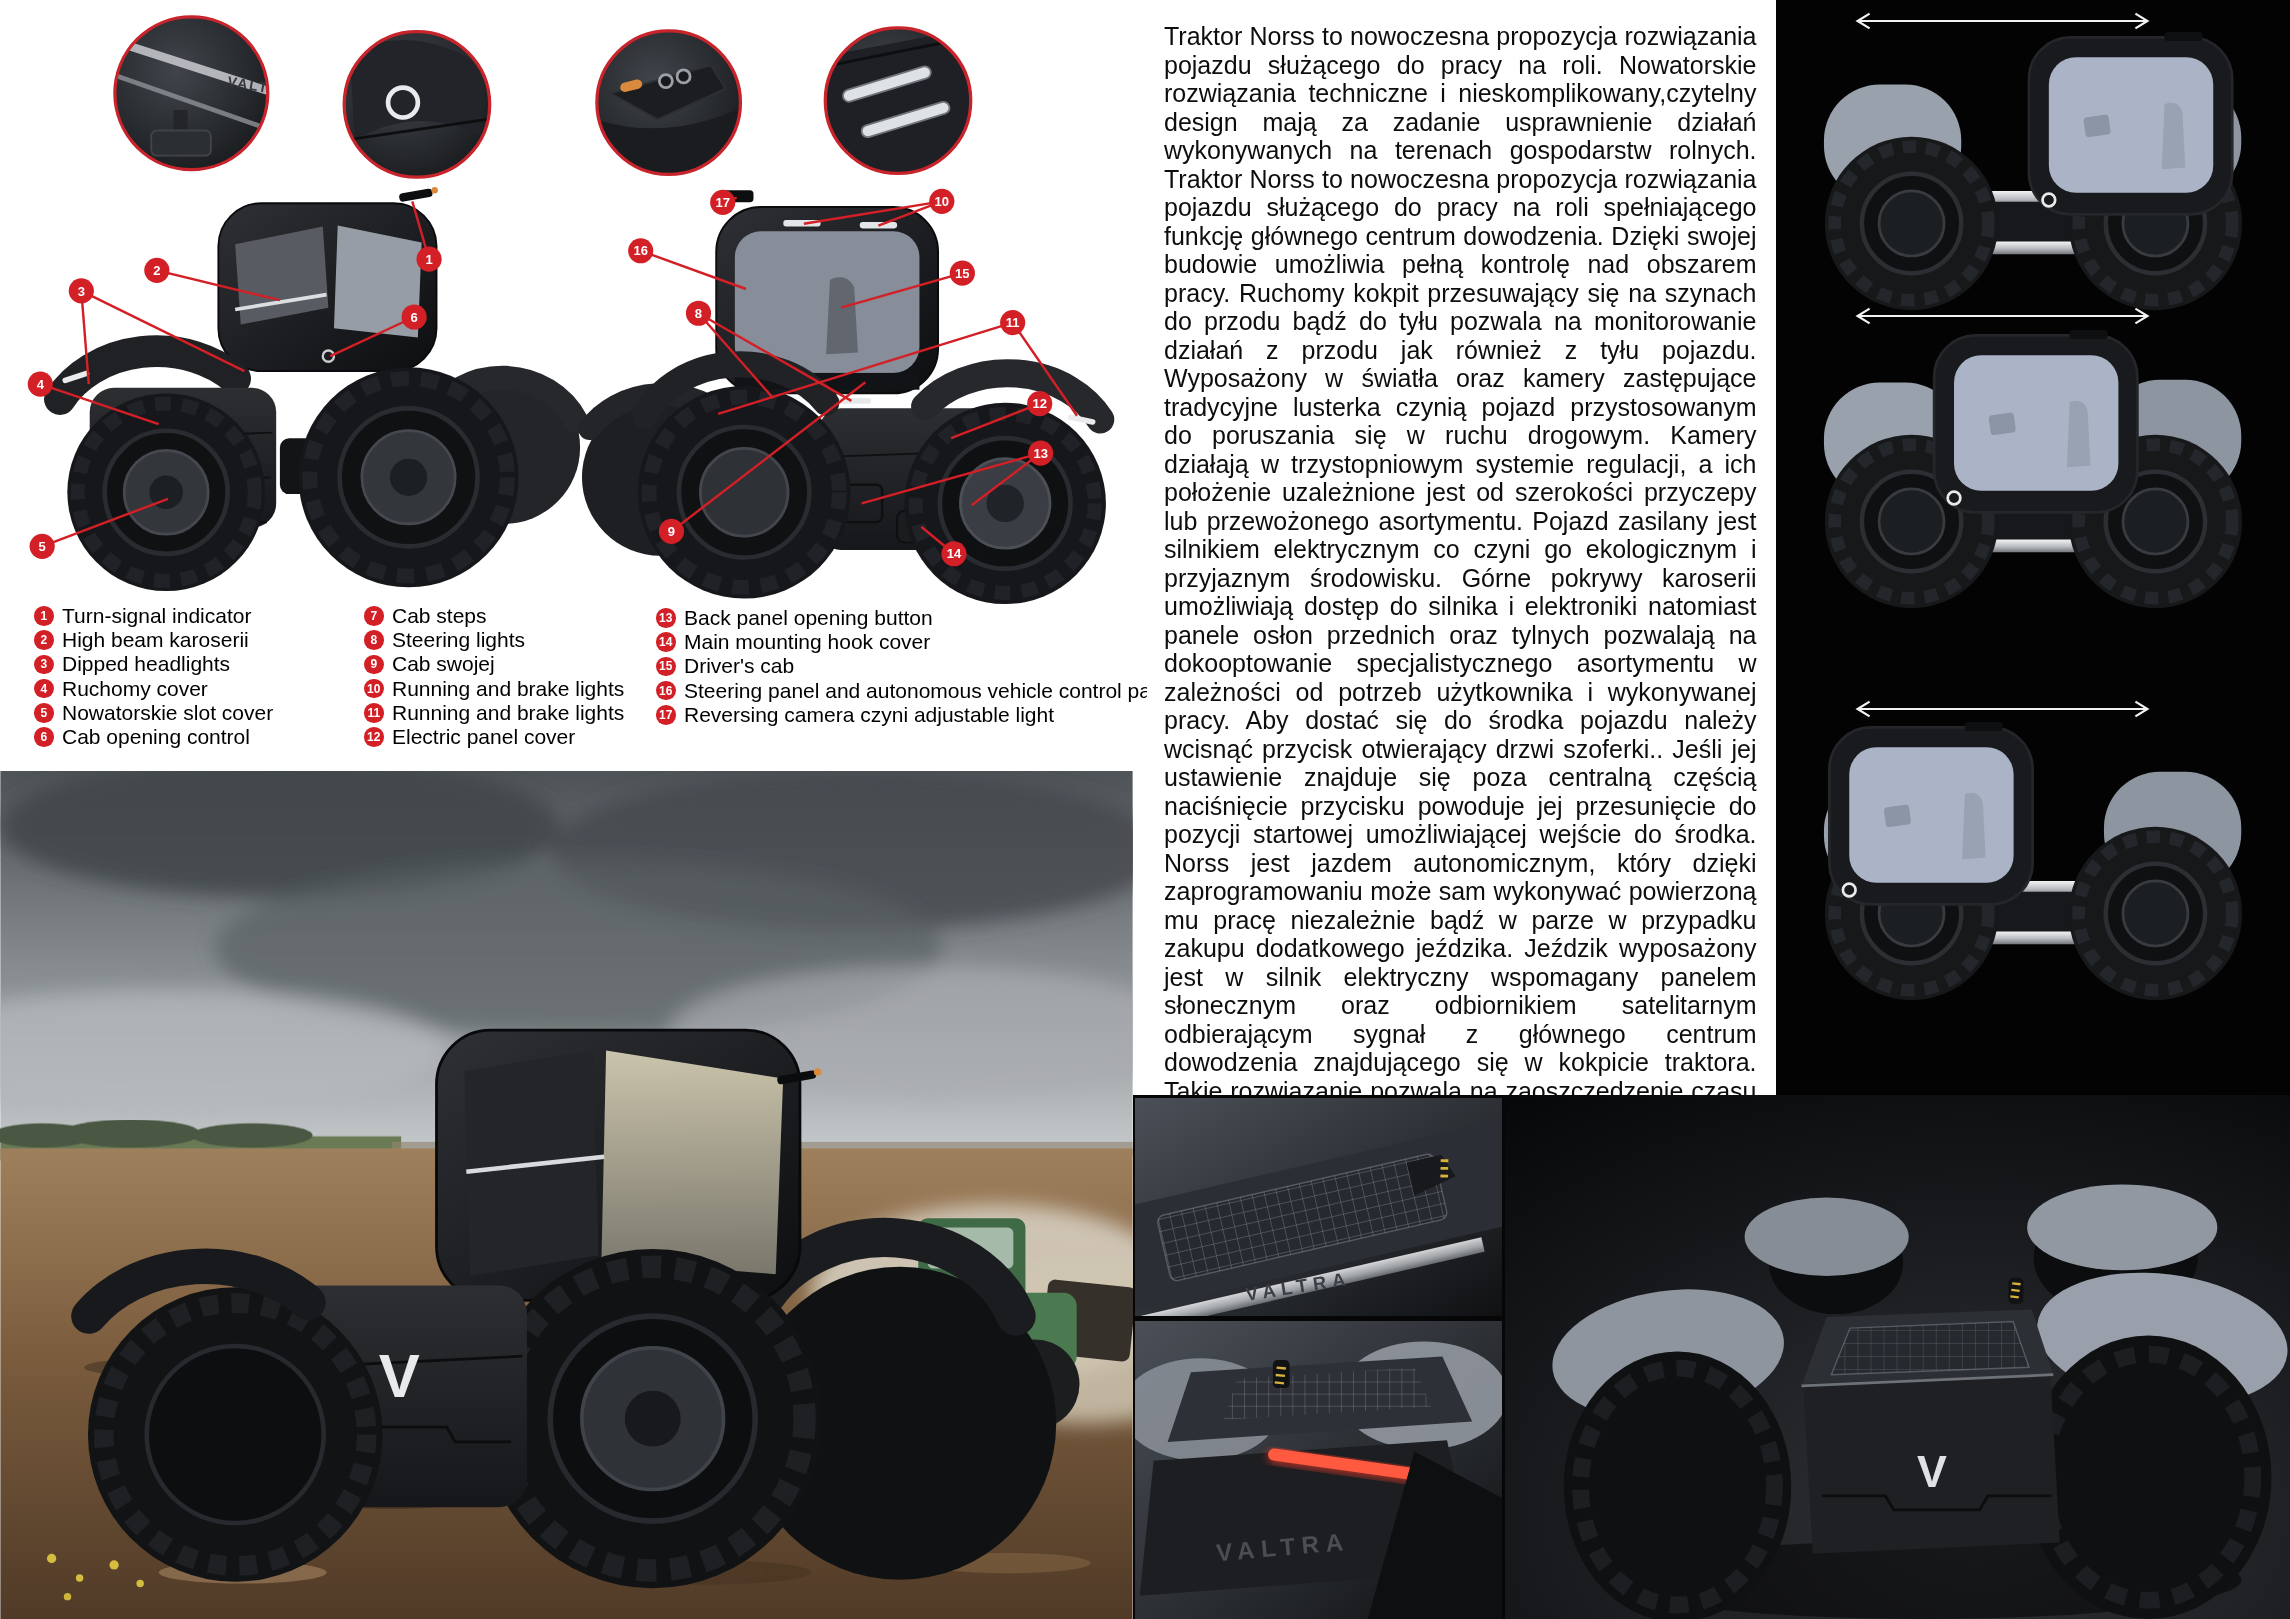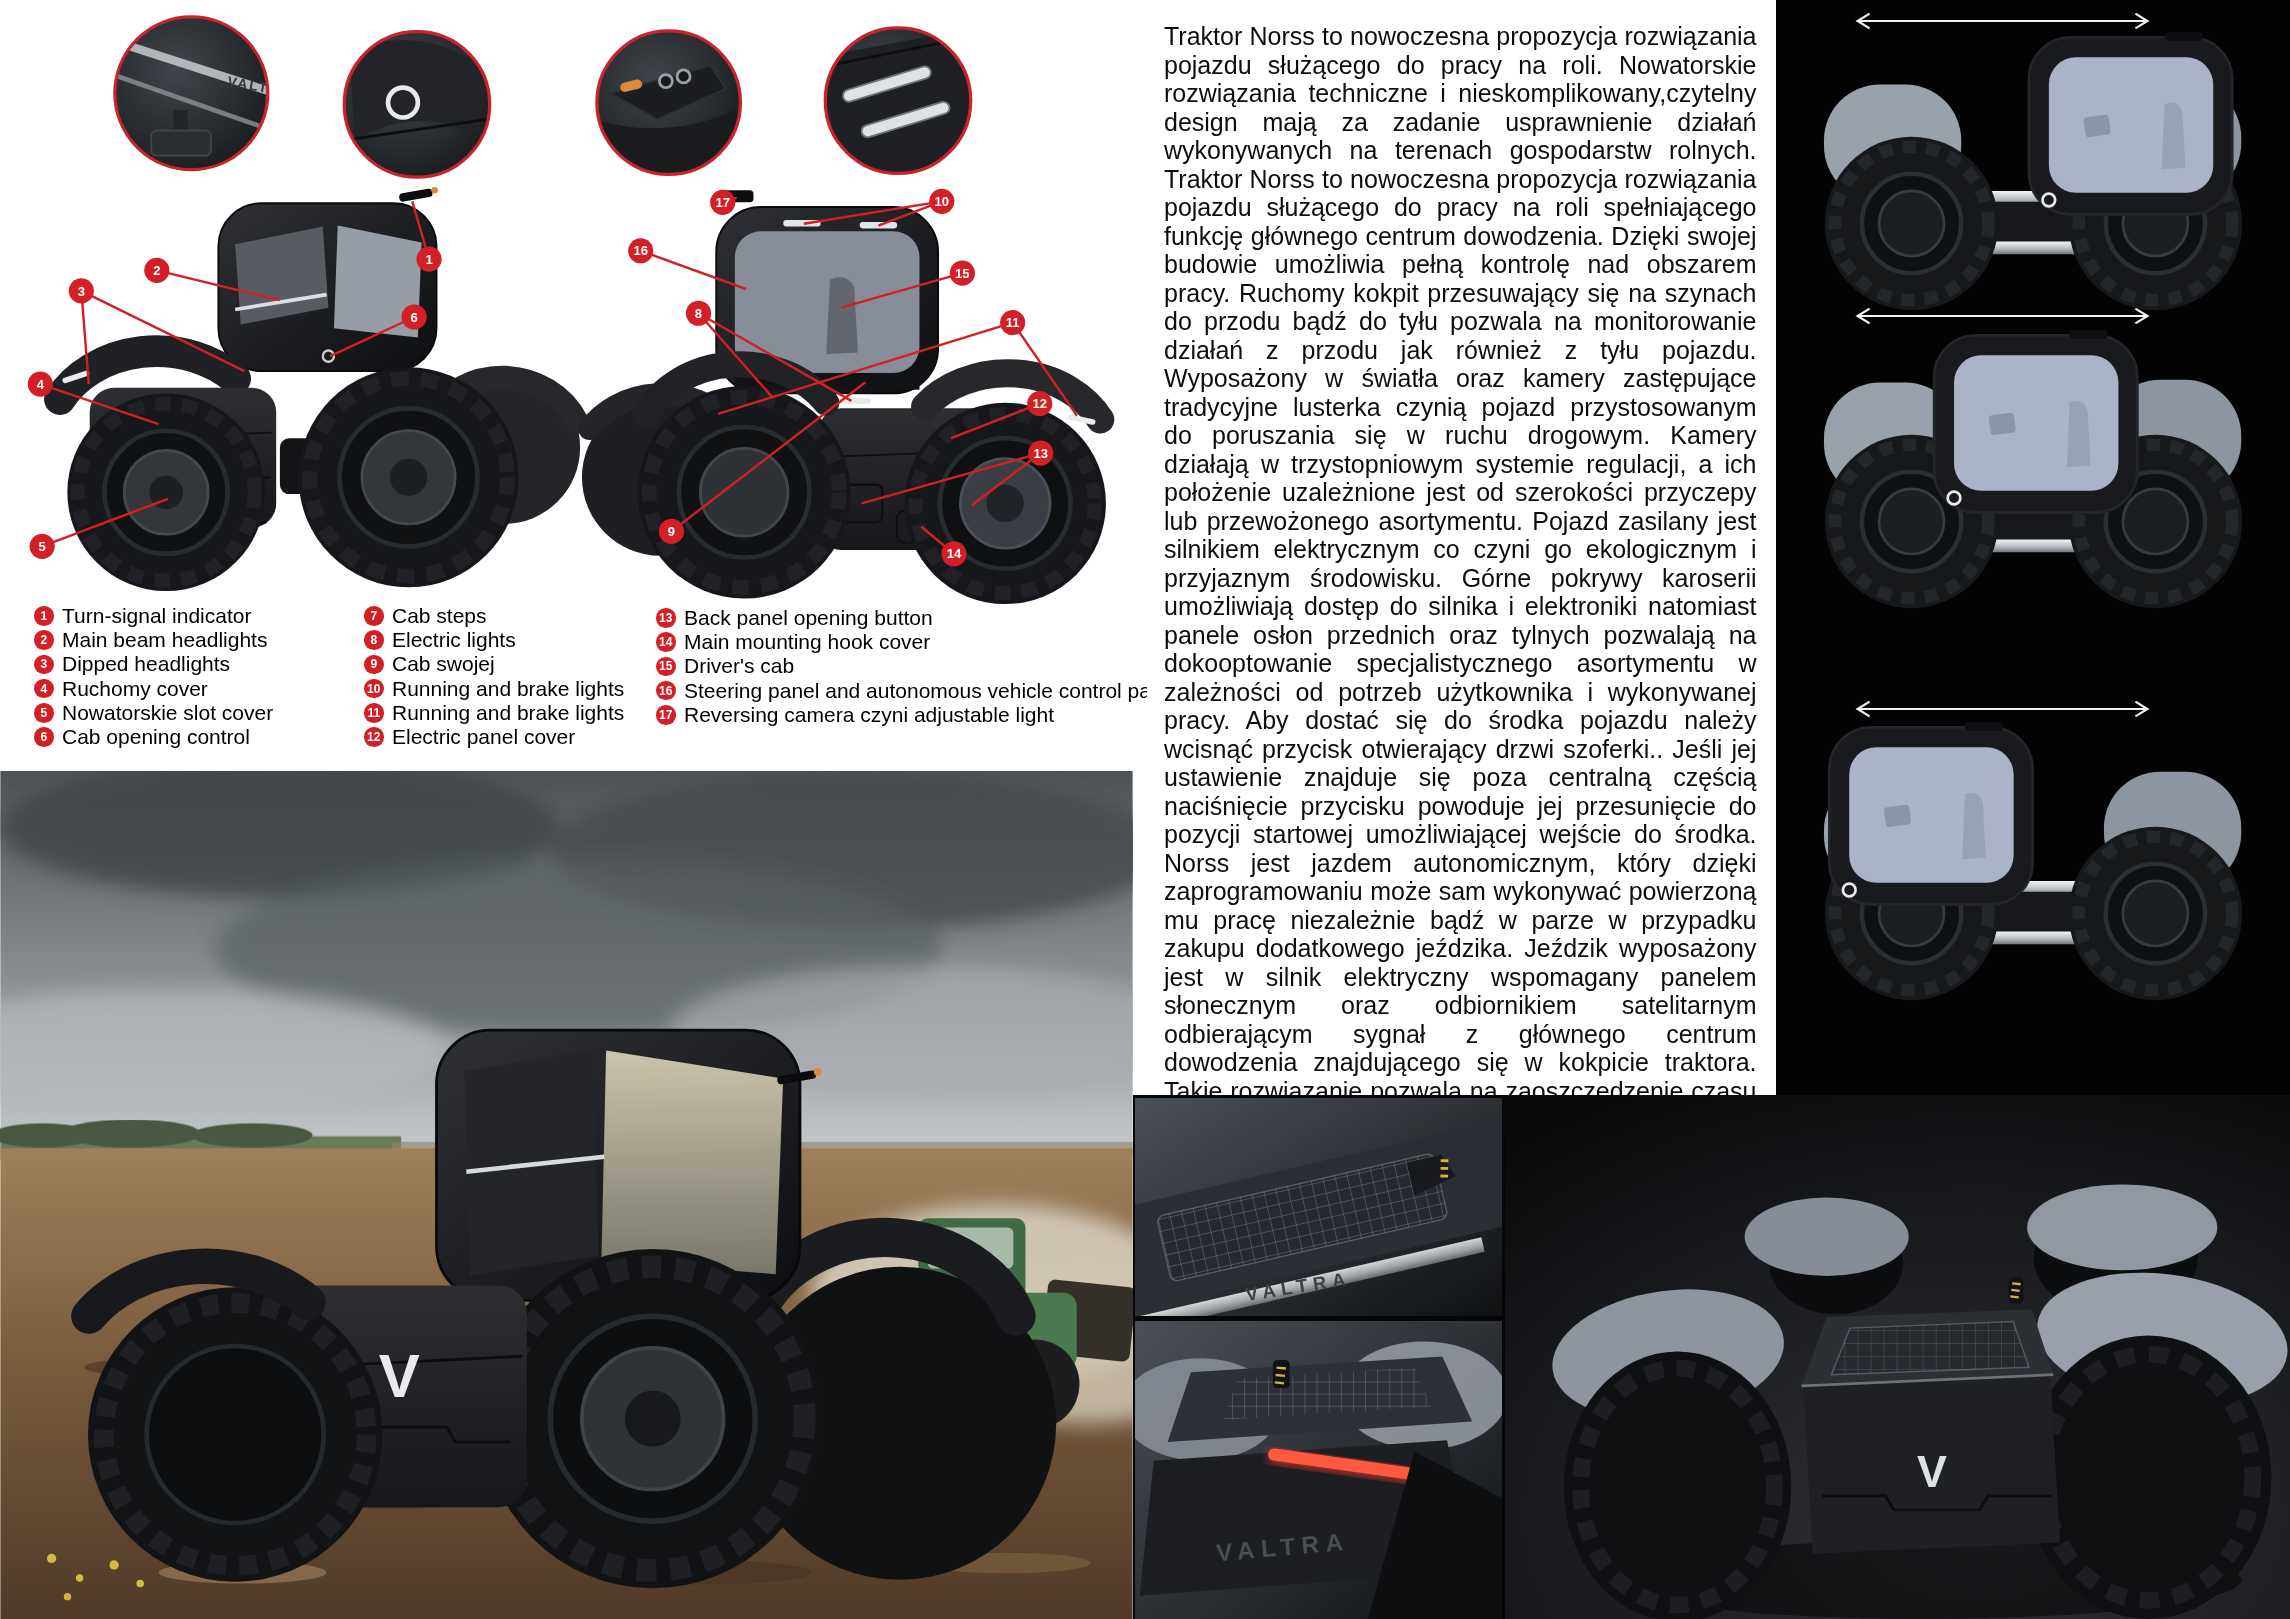--- a/index.html
+++ b/index.html
@@ -323,21 +323,21 @@
   </svg>
 
   <div>
     <div class="legend-col" id="legend-col-0">
           <div class="lrow">
             <span class="lbadge">1</span>
             <span class="llabel">Turn-signal indicator</span>
           </div>
           <div class="lrow">
             <span class="lbadge">2</span>
-            <span class="llabel">Main beam headlights</span>
+            <span class="llabel">High beam karoserii</span>
           </div>
           <div class="lrow">
             <span class="lbadge">3</span>
             <span class="llabel">Dipped headlights</span>
           </div>
           <div class="lrow">
             <span class="lbadge">4</span>
             <span class="llabel">Ruchomy cover</span>
           </div>
           <div class="lrow">
@@ -349,21 +349,21 @@
             <span class="llabel">Cab opening control</span>
           </div>
         </div>
     <div class="legend-col" id="legend-col-1">
           <div class="lrow">
             <span class="lbadge">7</span>
             <span class="llabel">Cab steps</span>
           </div>
           <div class="lrow">
             <span class="lbadge">8</span>
-            <span class="llabel">Electric lights</span>
+            <span class="llabel">Steering lights</span>
           </div>
           <div class="lrow">
             <span class="lbadge">9</span>
             <span class="llabel">Cab swojej</span>
           </div>
           <div class="lrow">
             <span class="lbadge">10</span>
             <span class="llabel">Running and brake lights</span>
           </div>
           <div class="lrow">

